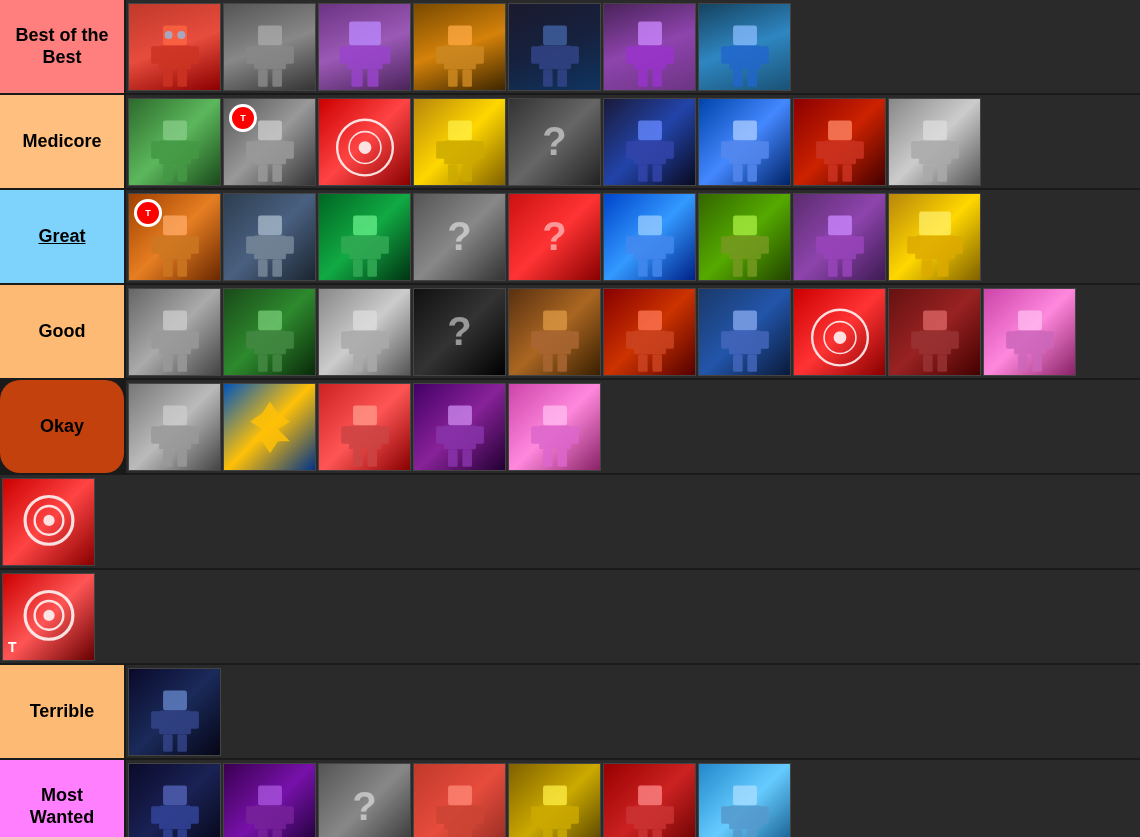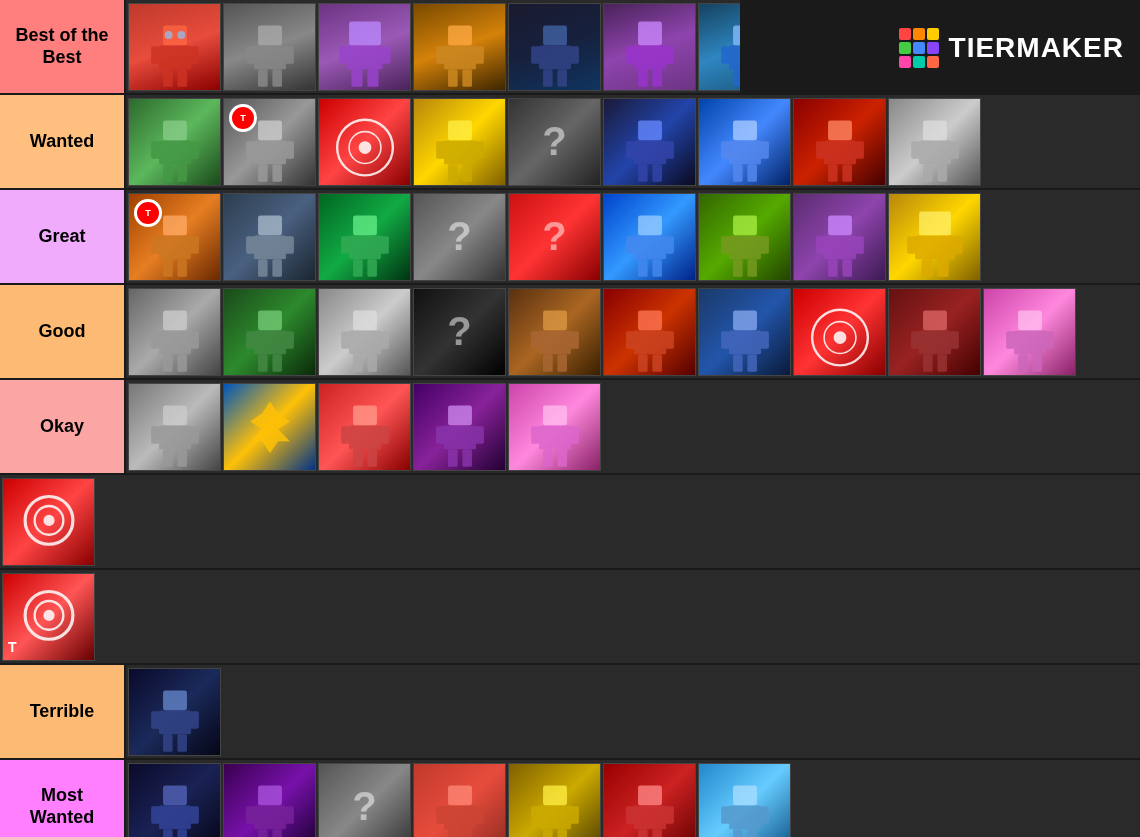--- a/index.html
+++ b/index.html
@@ -61,23 +61,23 @@
       justify-content: center;
       font-size: 10px;
       color: #ccc;
       background: linear-gradient(135deg, #444 0%, #555 50%, #333 100%);
       position: relative;
       overflow: hidden;
     }
     
     .tier-s { background-color: #ff7f7f; }
     .tier-a { background-color: #ffbf7f; }
-    .tier-b { background-color: #f0abfc; }
+    .tier-b { background-color: #7dd3fc; text-decoration: underline; }
     .tier-c { background-color: #fdba74; }
-    .tier-d { background-color: #fca5a5; }
+    .tier-d { background-color: #c2410c; border-radius: 20px; }
     .tier-e { background-color: #7fff7f; }
     .tier-f { background-color: #7fffff; }
     .tier-g { background-color: #fdba74; }
     .tier-h { background-color: #ff7fff; }
     .logo-grid {
       display: grid;
       grid-template-columns: repeat(3, 12px);
       grid-template-rows: repeat(3, 12px);
       gap: 2px;
     }
@@ -141,34 +141,20 @@
       font-weight: bold;
     }
   </style>
 </head>
 <body>
 
 <div class="tier-list">
 
   <div class="top-section" style="position:relative;">
 
-    <div style="position:absolute; top:0; right:0; z-index:10; background:#1a1a1a; padding: 8px 16px; display:flex; align-items:center; gap:10px; width:400px; height:95px; justify-content:flex-end;">
-      <div class="logo-grid">
-        <div class="logo-cell" style="background:#ff4444;"></div>
-        <div class="logo-cell" style="background:#ff8800;"></div>
-        <div class="logo-cell" style="background:#ffcc00;"></div>
-        <div class="logo-cell" style="background:#44cc44;"></div>
-        <div class="logo-cell" style="background:#4488ff;"></div>
-        <div class="logo-cell" style="background:#8844ff;"></div>
-        <div class="logo-cell" style="background:#ff44aa;"></div>
-        <div class="logo-cell" style="background:#00ccaa;"></div>
-        <div class="logo-cell" style="background:#ff6644;"></div>
-      </div>
-      <span class="logo-text">TiERMAKER</span>
-    </div>
 
     <div class="tier-row" style="min-height:95px;">
       <div class="tier-label tier-s">Best of the Best</div>
       <div class="tier-content">
         <div class="tier-item">
             <div class="tier-item-inner fig-red">
               <div class="img-placeholder" style="background:linear-gradient(160deg,#c0392b,#e74c3c,#8b0000);">
                 <svg viewBox="0 0 80 88" class="robot-shape">
                   <rect x="25" y="10" width="30" height="25" rx="3" fill="#ff6644" opacity="0.9"></rect>
                   <rect x="20" y="35" width="40" height="30" rx="2" fill="#cc3322"></rect>
@@ -264,21 +250,21 @@
                   <rect x="43" y="65" width="12" height="22" rx="2" fill="#2266cc"></rect>
                 </svg>
               </div>
             </div>
           </div>
       </div>
     </div>
   </div>
 
   <div class="tier-row" style="min-height:95px;">
-    <div class="tier-label tier-a">Wanted</div>
+    <div class="tier-label tier-a">Medicore</div>
     <div class="tier-content">
       <div class="tier-item">
           <div class="tier-item-inner">
             <div class="img-placeholder" style="background:linear-gradient(135deg,#2d6a2d,#5cb85c,#1a4a1a);">
               <svg viewBox="0 0 80 88" class="robot-shape">
                 <rect x="25" y="10" width="30" height="25" rx="3" fill="#88cc88" opacity="0.9"></rect>
                 <rect x="20" y="35" width="40" height="30" rx="2" fill="#449944"></rect>
                 <rect x="10" y="36" width="12" height="22" rx="2" fill="#449944"></rect>
                 <rect x="58" y="36" width="12" height="22" rx="2" fill="#449944"></rect>
                 <rect x="25" y="65" width="12" height="22" rx="2" fill="#449944"></rect>

